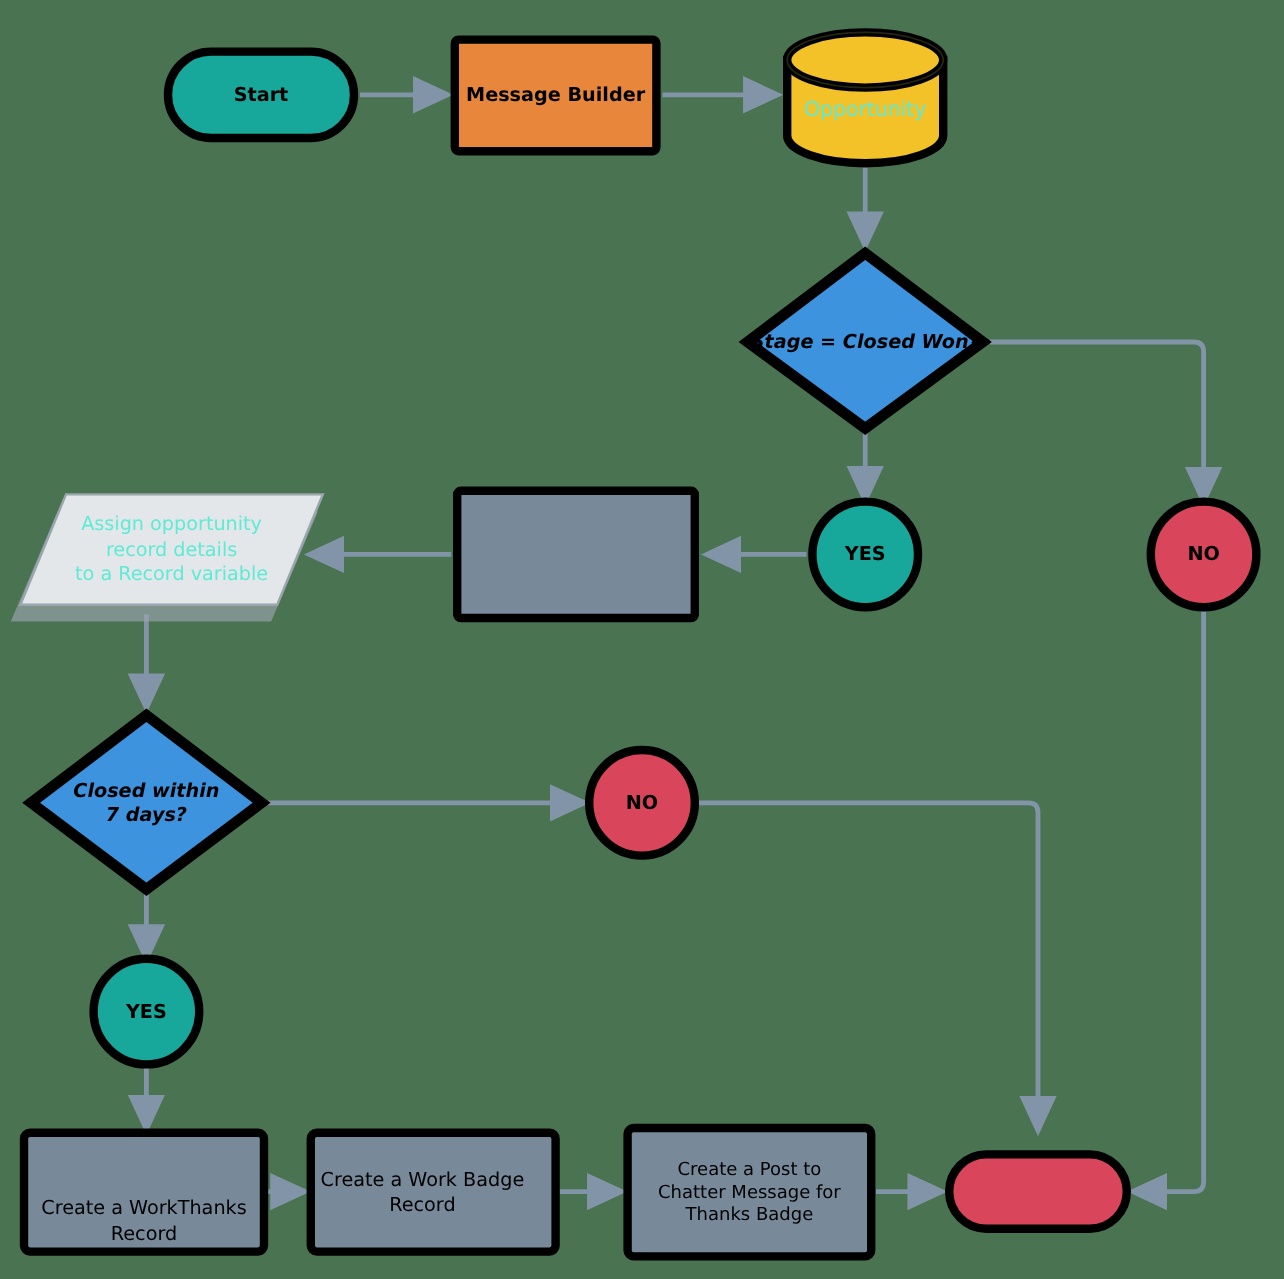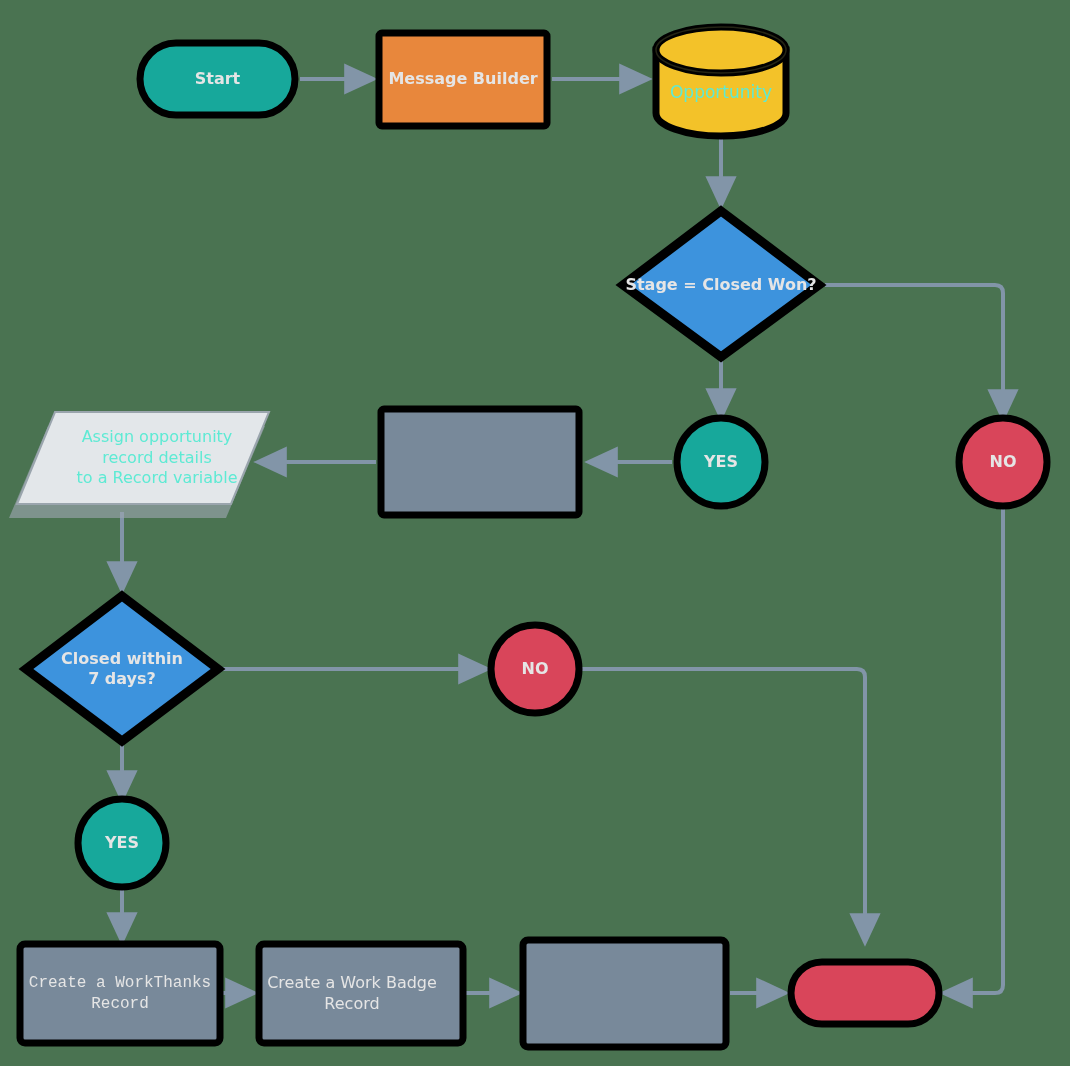--- a/index.html
+++ b/index.html
@@ -26,21 +26,21 @@
   .node-label {
     position: absolute;
     display: flex;
     align-items: center;
     justify-content: center;
     text-align: center;
     pointer-events: none;
     white-space: pre-line;
     line-height: 1.28;
   }
-  .lbl-white       { color: #e5e5e5; }
+  .lbl-white       { color: #000000; }
   .lbl-dark        { color: #5eead4; }
   .lbl-bold        { font-weight: bold; }
   .lbl-16          { font-size: 16px; }
   .lbl-17          { font-size: 17px; }
   .lbl-15          { font-size: 15px; }
 </style>
 </head>
 <body>
 
 <div id="canvas-root">
@@ -108,39 +108,42 @@
 
     <rect x="791" y="962" width="148" height="62" rx="31" ry="31" fill="#d9455a" stroke="#000000" stroke-width="7"></rect>
   </svg>
 
   <div class="node-label lbl-white lbl-bold lbl-16" style="left:140px; top:43px; width:155px; height:72px;">Start</div>
 
   <div class="node-label lbl-white lbl-bold lbl-16" style="left:379px; top:33px; width:168px; height:93px;">Message Builder</div>
 
   <div class="node-label lbl-dark lbl-17" style="left:656px; top:50px; width:130px; height:86px;">Opportunity</div>
 
-  <div class="node-label lbl-white lbl-bold lbl-16" style="left:623px; top:258px; width:196px; height:54px;">Stage = Closed Won?</div>
+  <div class="node-label lbl-white lbl-bold lbl-16" style="left:623px; top:258px; width:196px; height:54px;font-style:italic;">Stage = Closed Won?</div>
 
   <div class="node-label lbl-white lbl-bold lbl-16" style="left:677px; top:418px; width:88px; height:88px;">YES</div>
 
   <div class="node-label lbl-white lbl-bold lbl-16" style="left:959px; top:418px; width:88px; height:88px;">NO</div>
 
 
-  <div class="node-label lbl-dark lbl-16" style="left:44px; top:412px; width:226px; height:92px;">Assign opportunity
+  <div class="node-label lbl-dark lbl-16" style="left:30px; top:412px; width:226px; height:92px;">Assign opportunity
 record details
 to a Record variable</div>
 
-  <div class="node-label lbl-white lbl-bold lbl-16" style="left:36px; top:640px; width:172px; height:58px;">Closed within
+  <div class="node-label lbl-white lbl-bold lbl-16" style="left:36px; top:640px; width:172px; height:58px;font-style:italic;">Closed within
 7 days?</div>
 
   <div class="node-label lbl-white lbl-bold lbl-16" style="left:78px; top:799px; width:88px; height:88px;">YES</div>
 
   <div class="node-label lbl-white lbl-bold lbl-16" style="left:491px; top:625px; width:88px; height:88px;">NO</div>
 
-  <div class="node-label lbl-white lbl-16" style="left:20px; top:944px; width:200px; height:99px;font-family:Liberation Mono, monospace;">Create a WorkThanks
+  <div class="node-label lbl-white lbl-16" style="left:20px; top:968px; width:200px; height:99px;">Create a WorkThanks
 Record</div>
 
   <div class="node-label lbl-white lbl-16" style="left:250px; top:944px; width:204px; height:99px;">Create a Work Badge
 Record</div>
 
+  <div class="node-label lbl-white lbl-15" style="left:523px; top:940px; width:203px; height:107px;">Create a Post to
+Chatter Message for
+Thanks Badge</div>
 
 
 </div>
 
 </body></html>

